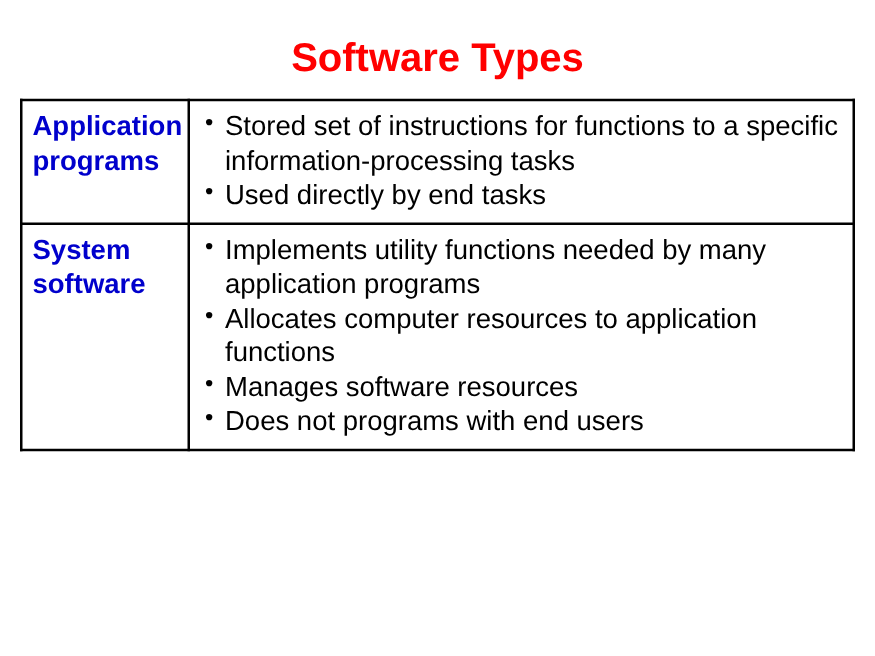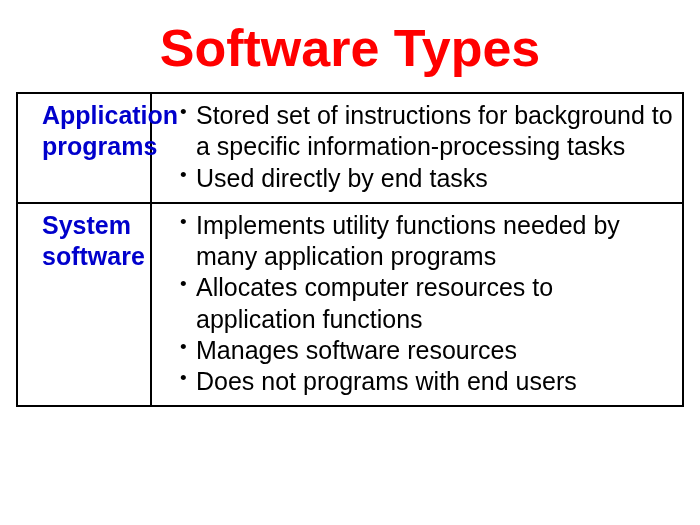--- a/index.html
+++ b/index.html
@@ -5,37 +5,37 @@
     * { margin: 0; padding: 0; box-sizing: border-box; }
     body {
       width: 700px;
       height: 525px;
       background: #ffffff;
       font-family: "Comic Sans MS", "Comic Sans", cursive, sans-serif;
       overflow: hidden;
     }
     .title {
       text-align: center;
-      font-size: 52px;
+      font-size: 32px;
       font-weight: bold;
       color: #ff0000;
-      padding-top: 18px;
+      padding-top: 28px;
       padding-bottom: 14px;
     }
     table {
       border-collapse: collapse;
       width: 668px;
       margin: 0 auto;
       table-layout: fixed;
     }
     td {
       border: 2px solid #000;
       vertical-align: top;
-      padding: 6px 8px 8px 24px;
-      font-size: 25px;
+      padding: 6px 8px 8px 8px;
+      font-size: 22px;
       line-height: 1.25;
       color: #000;
     }
     td.label {
       width: 134px;
       color: #0000cc;
       font-weight: bold;
     }
     ul { list-style: none; padding-left: 2px; }
     li { position: relative; padding-left: 18px; margin-bottom: 0; }
@@ -52,21 +52,21 @@
 <body>
 
 <div class="title">Software Types</div>
 
 <table>
   <tbody>
     <tr>
       <td class="label">Application programs</td>
       <td>
         <ul>
-          <li>Stored set of instructions for background to a specific information-processing tasks</li>
+          <li>Stored set of instructions for functions to a specific information-processing tasks</li>
           <li>Used directly by end tasks</li>
         </ul>
       </td>
     </tr>
     <tr>
       <td class="label">System software</td>
       <td>
         <ul>
           <li>Implements utility functions needed by many application programs</li>
           <li>Allocates computer resources to application functions</li>

